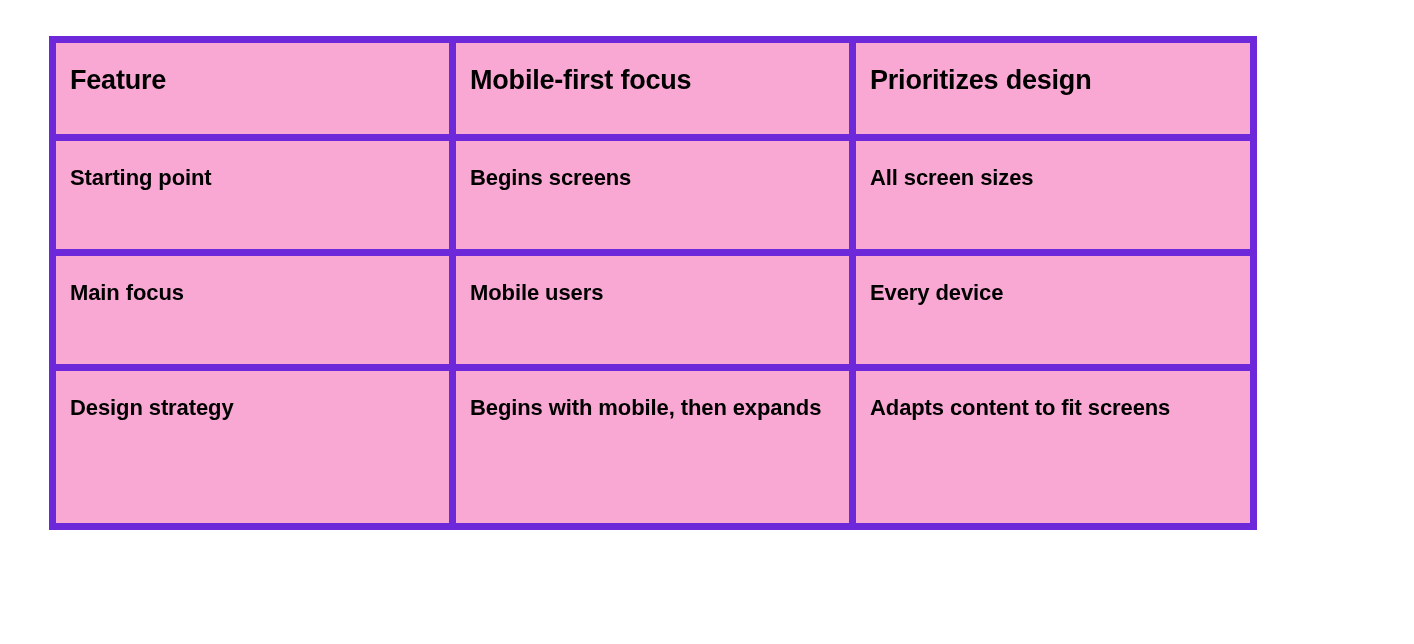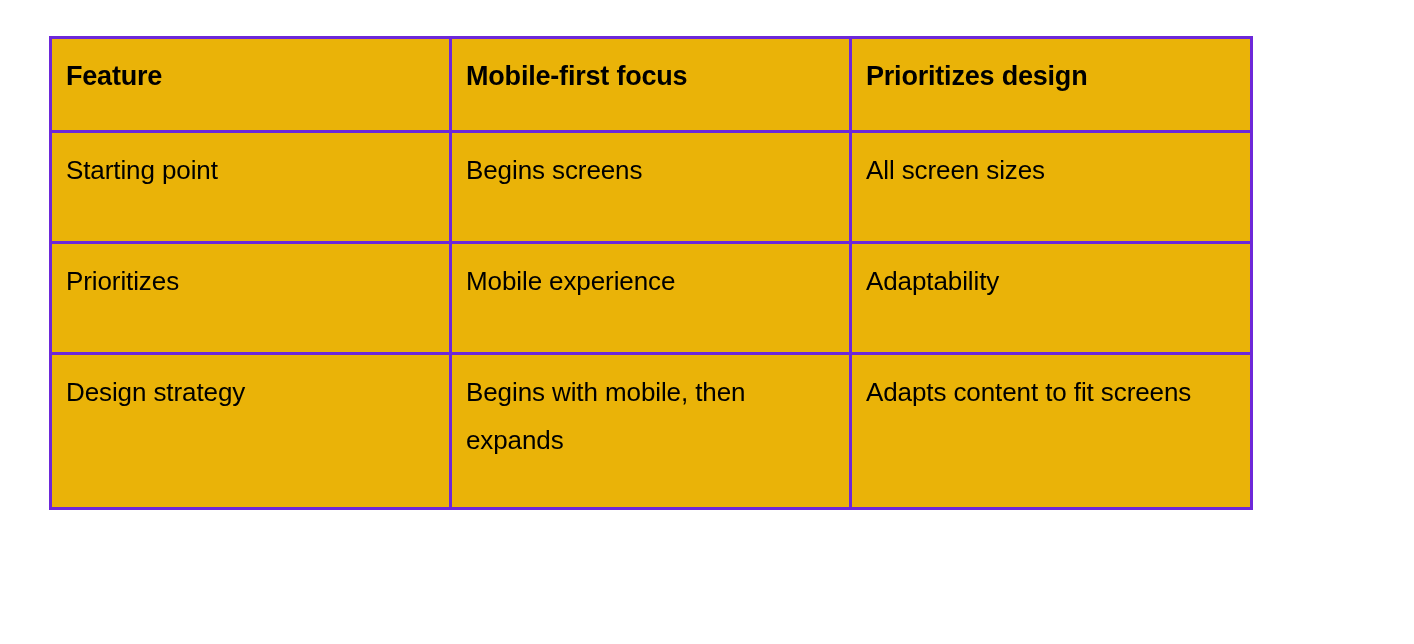--- a/index.html
+++ b/index.html
@@ -28,37 +28,37 @@
     border-collapse: collapse;
     table-layout: fixed;
     background: #ffffff;
   }
   .comparison-table col.c1 { width: 400px; }
   .comparison-table col.c2 { width: 400px; }
   .comparison-table col.c3 { width: 401px; }
 
   .comparison-table th,
   .comparison-table td {
-    border: 3px solid #6d28d9;
+    border: 7px solid #6d28d9;
     padding: 0 14px;
     text-align: left;
     vertical-align: top;
-    background: #eab308;
+    background: #f9a8d4;
   }
   .comparison-table th {
     font-size: 27px;
     font-weight: bold;
     line-height: 48px;
     height: 78px;
     padding-top: 13px;
     letter-spacing: -0.2px;
   }
   .comparison-table td {
-    font-size: 26px;
-    font-weight: normal;
+    font-size: 22px;
+    font-weight: bold;
     line-height: 48px;
     letter-spacing: -0.1px;
     padding-top: 13px;
     padding-bottom: 17px;
   }
   .row-short td { height: 78px; }
   .row-tall td { height: 122px; }
   .cell-text {
     display: block;
     white-space: pre-line;
@@ -95,33 +95,33 @@
           <span class="cell-text">Starting point</span>
         </td>
         <td>
           <span class="cell-text">Begins screens</span>
         </td>
         <td>
           <span class="cell-text">All screen sizes</span>
         </td>
       </tr>
 
+      <tr class="row-short">
+        <td>
+          <span class="cell-text">Main focus</span>
+        </td>
+        <td>
+          <span class="cell-text">Mobile users</span>
+        </td>
+        <td>
+          <span class="cell-text">Every device</span>
+        </td>
+      </tr>
 
 
-      <tr class="row-short">
-        <td>
-          <span class="cell-text">Prioritizes</span>
-        </td>
-        <td>
-          <span class="cell-text">Mobile experience</span>
-        </td>
-        <td>
-          <span class="cell-text">Adaptability</span>
-        </td>
-      </tr>
 
       <tr class="row-tall">
         <td>
           <span class="cell-text">Design strategy</span>
         </td>
         <td>
           <span class="cell-text">Begins with mobile, then expands</span>
         </td>
         <td>
           <span class="cell-text">Adapts content to fit screens</span>

